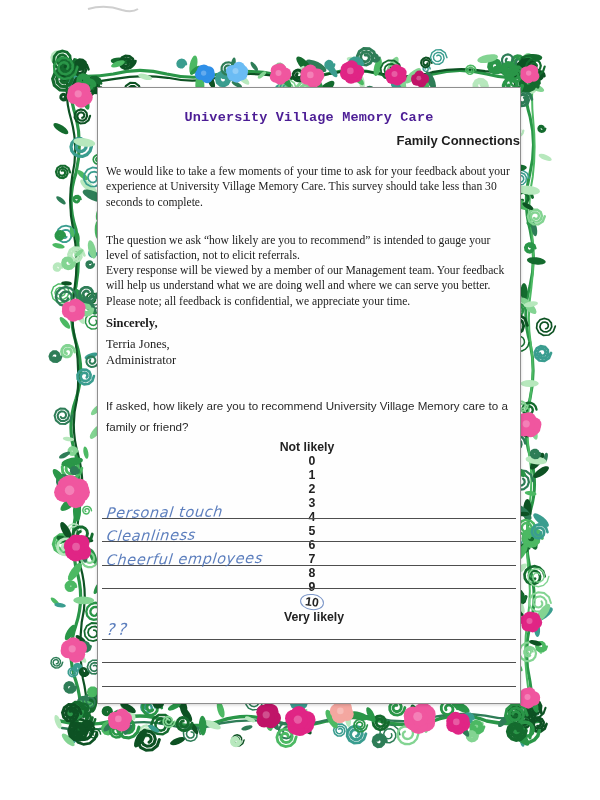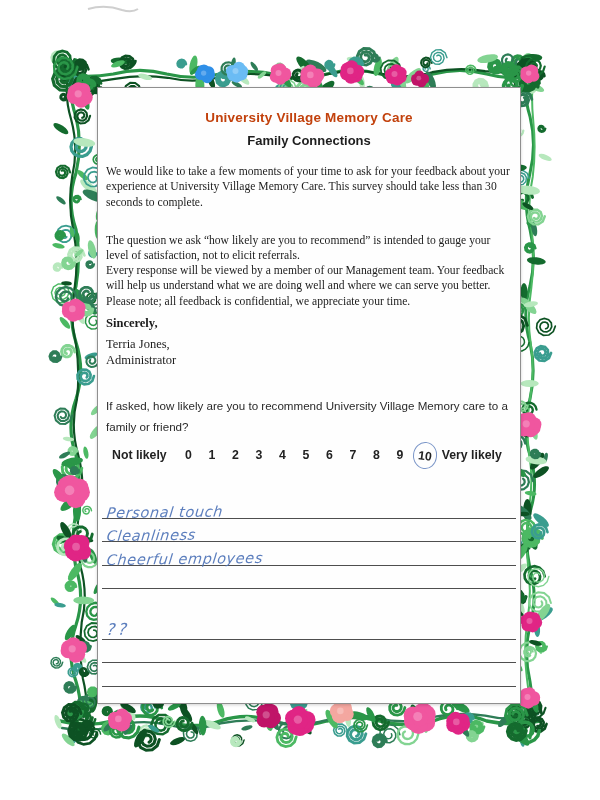--- a/index.html
+++ b/index.html
@@ -9,24 +9,24 @@
   }
   #border-svg{position:absolute;left:0;top:0;width:600px;height:800px;}
 
   .paper{
     position:absolute;left:97px;top:87px;width:424px;height:617px;
     background:#fefefe;border:1px solid #8f8f8f;box-sizing:border-box;
     box-shadow:0 1px 3px rgba(0,0,0,.18);
   }
   .title{
     position:absolute;left:0;top:22px;width:100%;text-align:center;
-    font-weight:bold;font-size:13.5px;color:#c2410c;letter-spacing:.2px;
+    font-weight:bold;font-size:13.5px;color:#4c1d95;letter-spacing:.2px;font-family:Liberation Mono, monospace;
   }
   .subtitle{
-    position:absolute;left:0;top:45px;width:100%;text-align:center;
+    position:absolute;left:0;top:45px;width:100%;text-align:right;
     font-weight:bold;font-size:13px;color:#1d1d1d;
   }
   .para{
     position:absolute;left:8px;width:409px;
     font-family:"Liberation Serif",serif;font-size:11.6px;line-height:15.3px;
     color:#1c1c1c;
   }
   .p1{top:76px;} .p2{top:134px;margin-top:11px;} .p3{top:175px;}
   .closing{position:absolute;left:8px;top:228px;font-family:"Liberation Serif",serif;
     font-size:12.5px;font-weight:bold;color:#1c1c1c;}
@@ -34,21 +34,21 @@
     font-size:12.5px;line-height:16px;color:#1c1c1c;}
   .question{
     position:absolute;left:8px;width:409px;font-size:11.6px;line-height:20.5px;color:#2a2a2a;
   }
   .q-recommend{top:308px;}
   .q-like{top:389px;}
   .q-improve{top:511px;}
 
   .scale-row{
     position:absolute;left:14px;top:352px;width:400px;height:30px;
-    display:flex;align-items:center;font-weight:bold;font-size:12.3px;color:#222;
+    display:flex;align-items:center;font-weight:bold;font-size:12.3px;color:#222;flex-direction:column;
   }
   .scale-low{margin-right:10px;}
   .scale-high{margin-left:4px;}
   .num{width:23.5px;text-align:center;}
   .num-selected{
     width:24px;height:27px;display:flex;align-items:center;justify-content:center;
     border:1.6px solid #7b96c8;border-radius:50% 50% 48% 52%;
     transform:rotate(7deg);box-sizing:border-box;margin:0 1px;
   }
 

